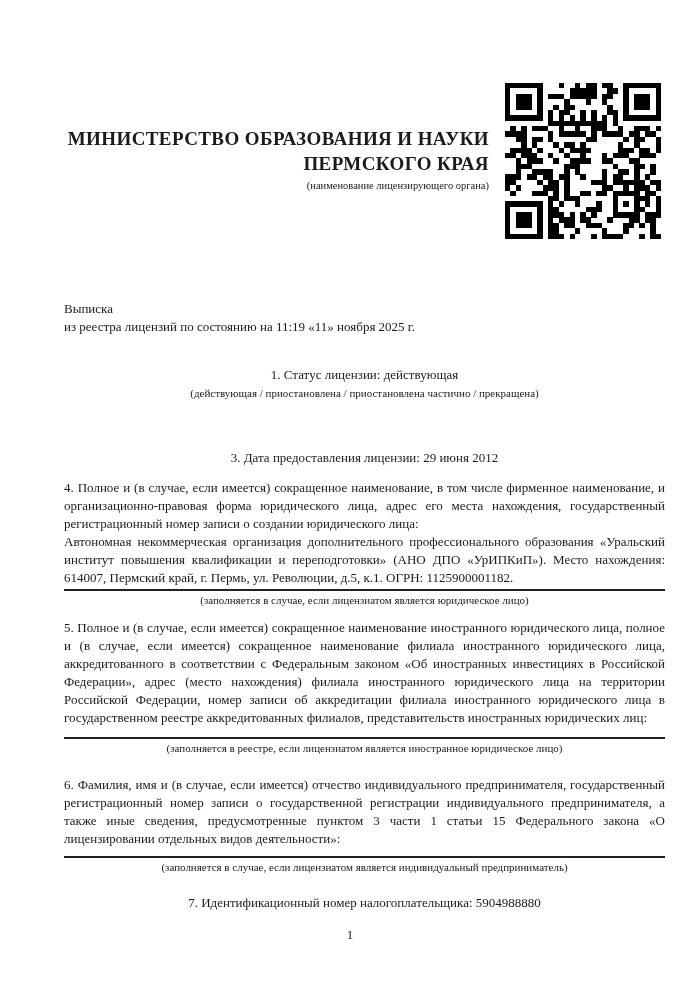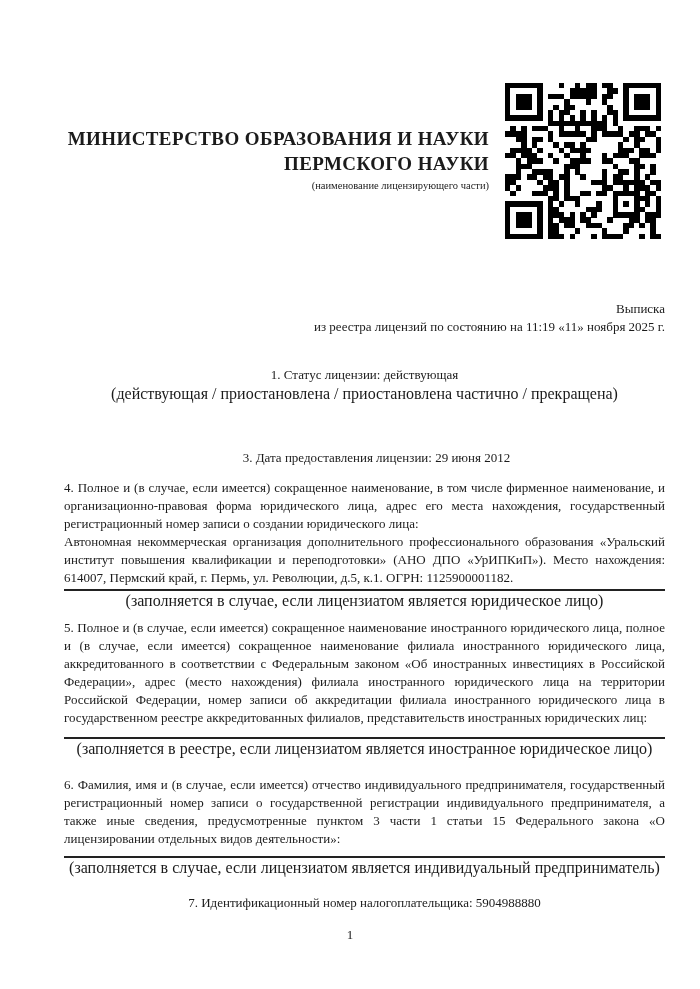--- a/index.html
+++ b/index.html
@@ -32,72 +32,72 @@
     margin-top: 3px;
   }
 
   
   .qr { left: 505px; top: 83px; width: 156px; height: 156px; }
   .qr svg { display: block; width: 156px; height: 156px; }
 
   
   .doc-title {
     left: 64px; top: 300px; width: 601px;
-    text-align: right;
+    text-align: left;
     font-size: 13px;
     line-height: 18px;
   }
 
   
   .field {
     left: 64px; width: 601px;
     font-size: 13px;
     line-height: 18px;
   }
   .field-text { text-align: center; }
   .field-text.just, .field-value.just { text-align: justify; }
   .small-caption {
     text-align: center;
-    font-size: 16px;
+    font-size: 11px;
     line-height: 13px;
     margin-top: 3px;
   }
   .fill-rule {
     border: none;
     border-top: 2px solid #222;
     margin: 2px 0 0 0;
     width: 100%;
   }
   .fill-rule.gap10 { margin-top: 10px; }
   .fill-rule.gap8  { margin-top: 8px; }
 
   .f1 { top: 366px; }
   .f2 { top: 415px; }
-  .f3 { top: 449px; margin-left: 12px; }
+  .f3 { top: 449px; }
   .f4 { top: 479px; }
   .f5 { top: 619px; }
   .f6 { top: 776px; }
   .f7 { top: 894px; font-family: Liberation Serif, serif; }
 
   .page-number {
     left: 0; top: 926px; width: 700px;
     text-align: center;
     font-size: 13px;
     line-height: 18px;
   }
 </style>
 </head>
 <body>
 
 <div class="page">
 
   <div class="abs ministry">
     <div>МИНИСТЕРСТВО ОБРАЗОВАНИЯ И НАУКИ</div>
-    <div>ПЕРМСКОГО НАУКИ</div>
-    <div class="ministry-caption">(наименование лицензирующего части)</div>
+    <div>ПЕРМСКОГО КРАЯ</div>
+    <div class="ministry-caption">(наименование лицензирующего органа)</div>
   </div>
 
   <div class="abs qr" id="qr-box">
       <svg viewBox="0 0 156 156" shape-rendering="crispEdges" fill="#000000">
         <rect x="0.00" y="0.00" width="5.43" height="5.43"></rect>
         <rect x="5.38" y="0.00" width="5.43" height="5.43"></rect>
         <rect x="10.76" y="0.00" width="5.43" height="5.43"></rect>
         <rect x="16.14" y="0.00" width="5.43" height="5.43"></rect>
         <rect x="21.52" y="0.00" width="5.43" height="5.43"></rect>
         <rect x="26.90" y="0.00" width="5.43" height="5.43"></rect>

